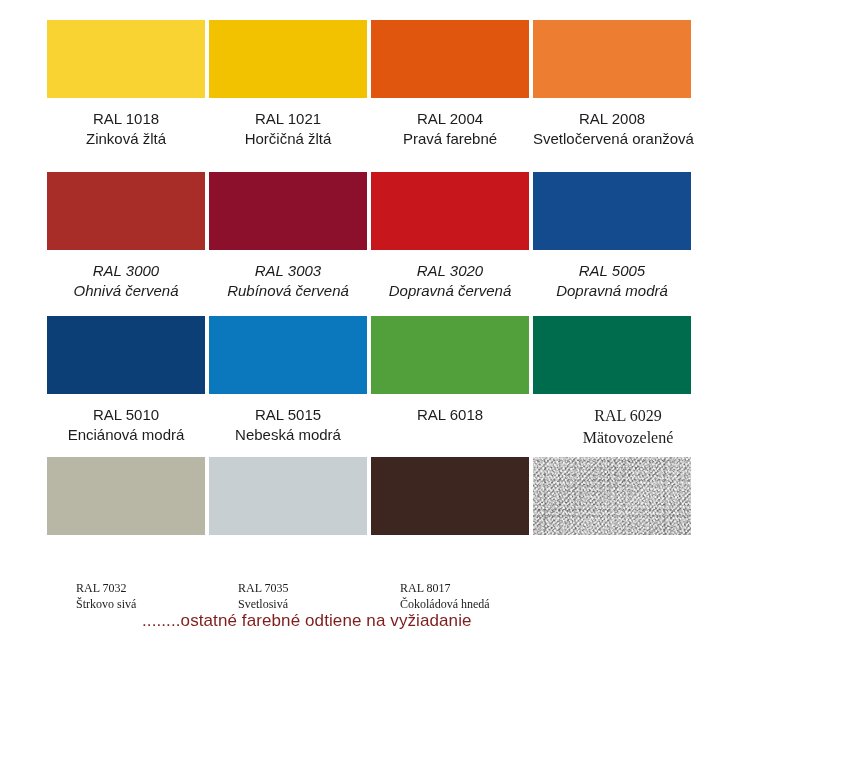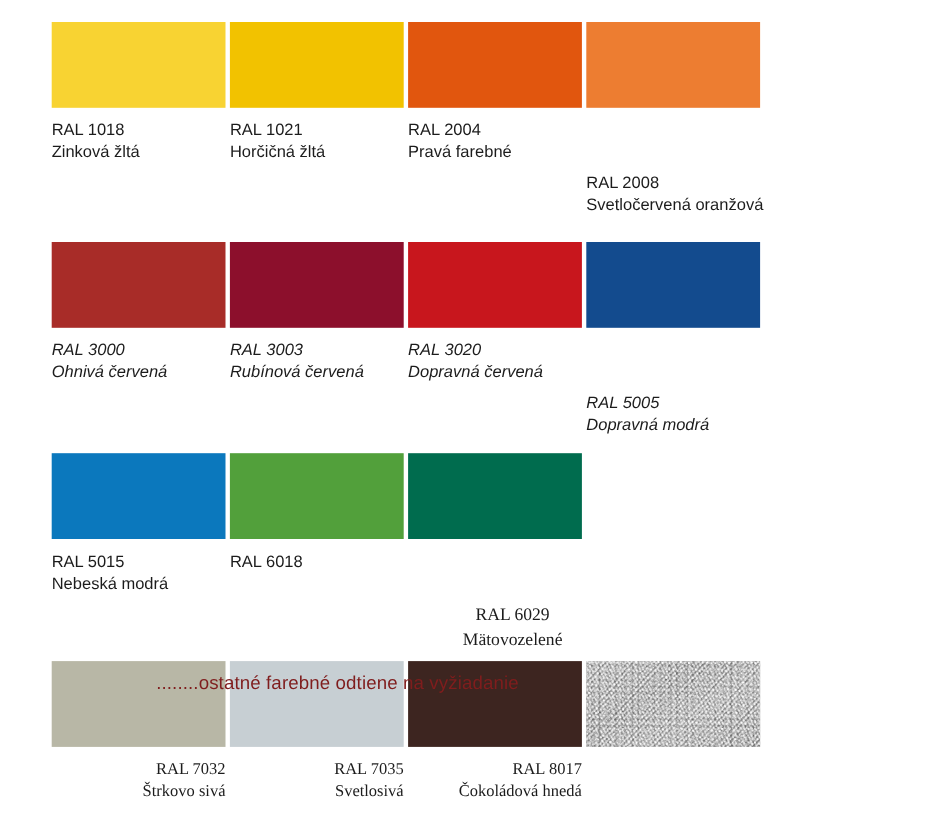--- a/index.html
+++ b/index.html
@@ -33,21 +33,20 @@
     width: 646px;
   }
   .swatch-cell {
     width: 158px;
     margin-right: 4px;
     display: flex;
     flex-direction: column;
   }
   .swatch-cell:last-child {
     margin-right: 0;
-    gap: 48px;
   }
   .swatch-chip {
     width: 158px;
     height: 78px;
     display: block;
   }
   .swatch-chip.metallic {
     position: relative;
     background-color: #b9b9b9;
     background-image:
@@ -91,33 +90,35 @@
   }
   .swatch-caption .code,
   .swatch-caption .name {
     display: block;
     white-space: nowrap;
   }
   
   .row-sans .swatch-caption {
     font-family: "Liberation Sans", sans-serif;
     font-size: 15px;
+    text-align: center;
   }
   
   .cap-serif {
     font-family: "Liberation Serif", serif !important;
     font-size: 16px !important;
     text-align: center;
     padding-left: 32px;
   }
   .row-serif .swatch-caption {
     font-family: "Liberation Serif", serif;
-    font-size: 15px;
-    text-align: right;
+    font-size: 12px;
+    text-align: left;
     padding-left: 29px;
+    margin-top: 34px;
   }
   .row-gap-1 { margin-top: 22px; font-style: italic; }
   .row-gap-2 { margin-top: 15px; }
   .row-gap-3 { margin-top: 9px; }
   #footer-note {
     position: absolute;
     left: 142px;
     top: 611px;
     font-family: "Liberation Sans", sans-serif;
     font-size: 17px;
@@ -190,20 +191,27 @@
         <div class="swatch-chip" style="background-color: rgb(19, 75, 142);"></div>
         <div class="swatch-caption">
           <span class="code">RAL 5005</span>
           <span class="name">Dopravná modrá</span>
         </div>
       </div>
     </div>
 
     <div class="swatch-row row-sans row-gap-2">
       <div class="swatch-cell">
+        <div class="swatch-chip" style="background-color: rgb(11, 63, 117);"></div>
+        <div class="swatch-caption">
+          <span class="code">RAL 5010</span>
+          <span class="name">Enciánová modrá</span>
+        </div>
+      </div>
+      <div class="swatch-cell">
         <div class="swatch-chip" style="background-color: rgb(11, 120, 189);"></div>
         <div class="swatch-caption">
           <span class="code">RAL 5015</span>
           <span class="name">Nebeská modrá</span>
         </div>
       </div>
       <div class="swatch-cell">
         <div class="swatch-chip" style="background-color: rgb(82, 160, 59);"></div>
         <div class="swatch-caption">
           <span class="code">RAL 6018</span>

